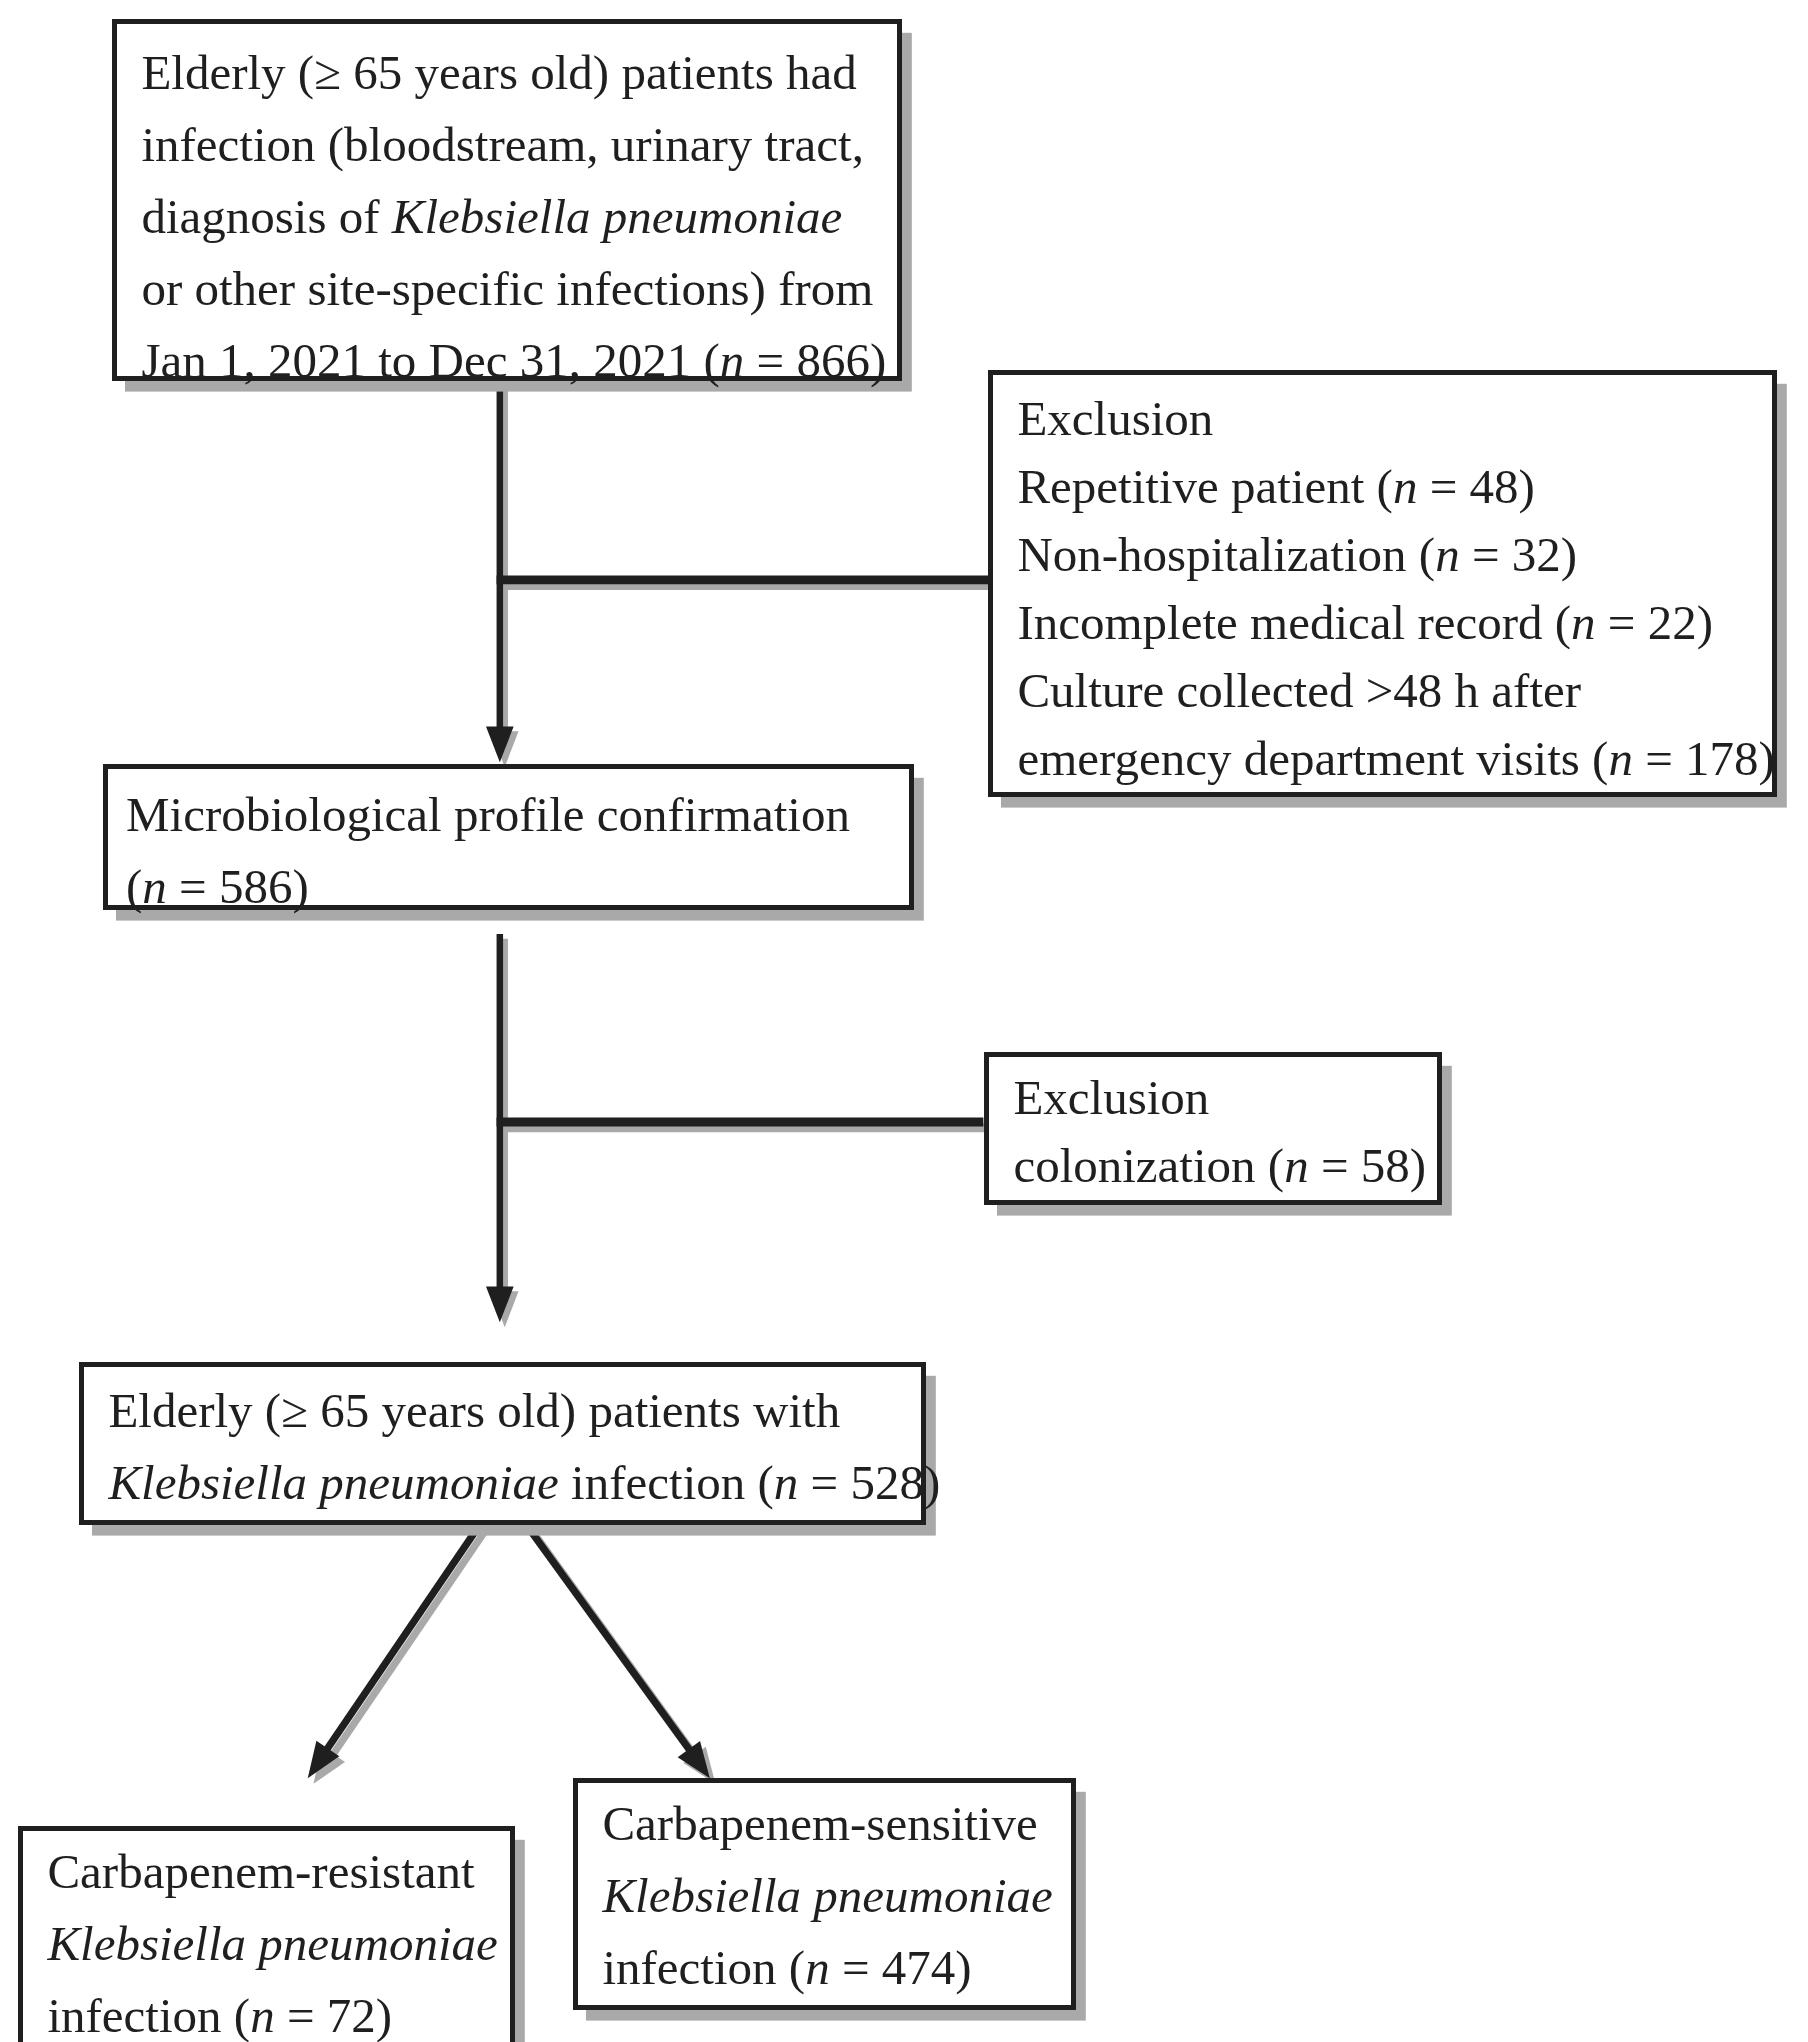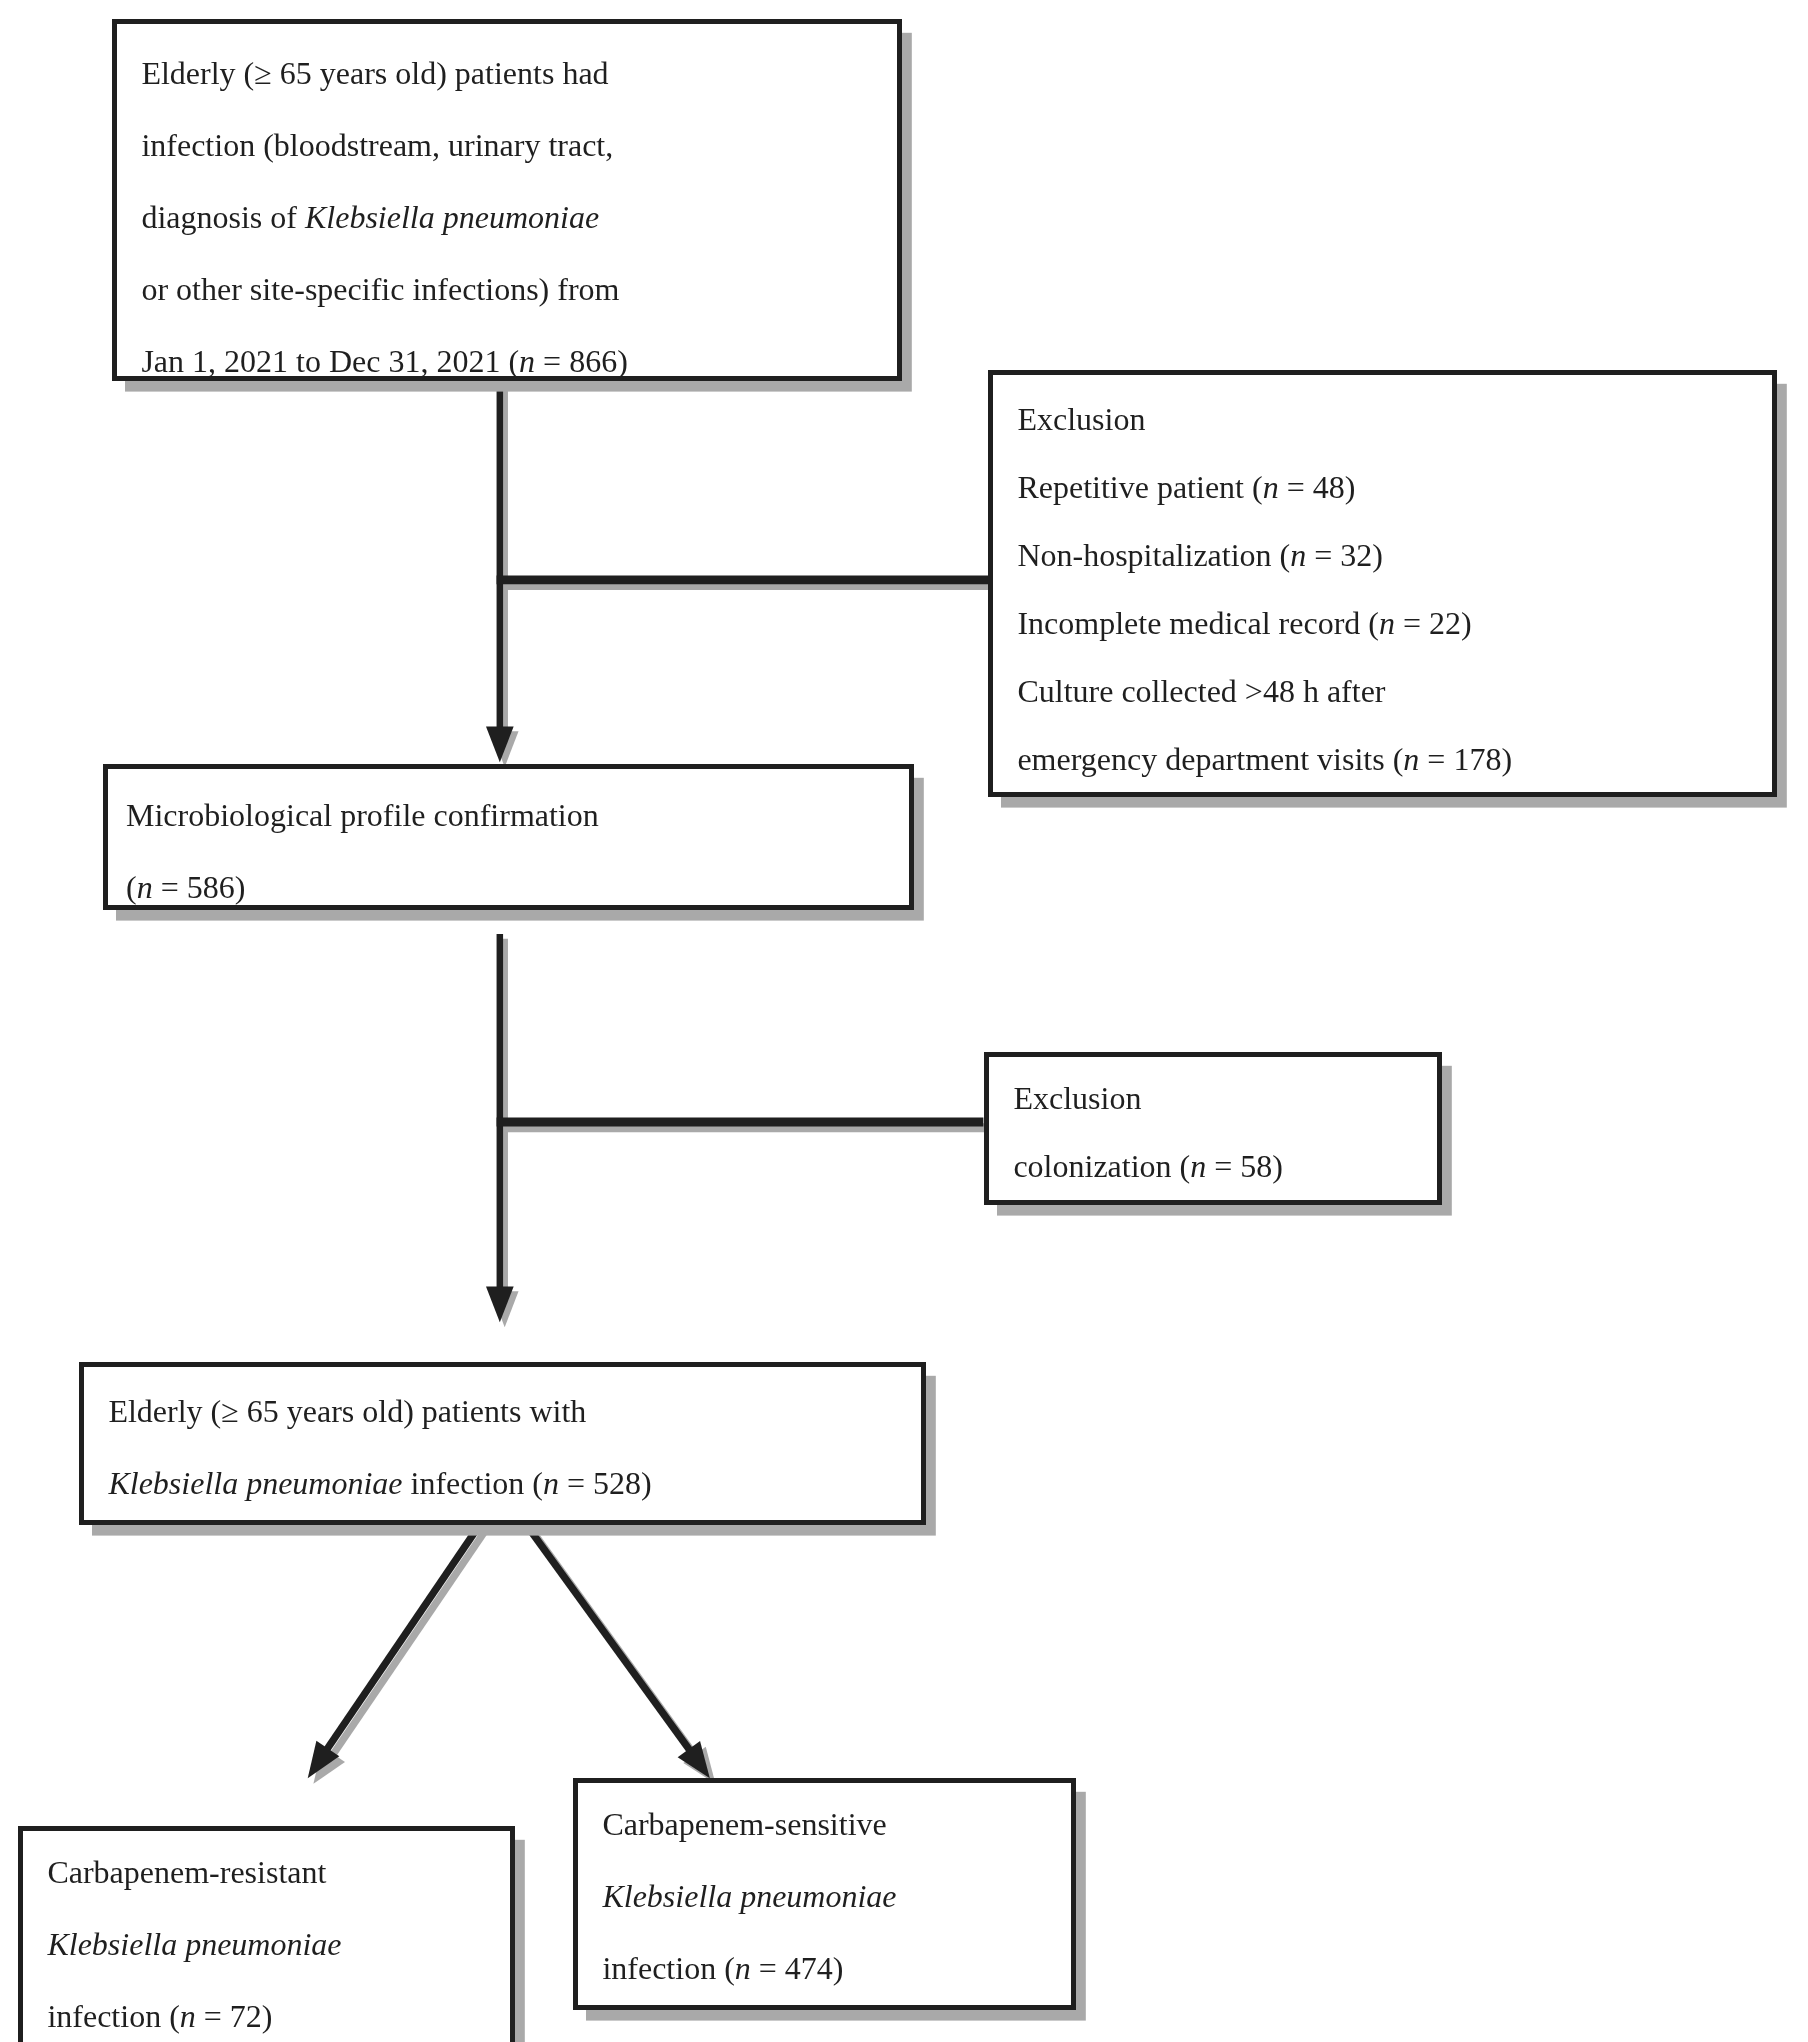--- a/index.html
+++ b/index.html
@@ -23,21 +23,21 @@
   }
   .ln{stroke:var(--border);fill:none;}
   .ln-shadow{stroke:var(--shadow);fill:none;}
   .ah{fill:var(--border);stroke:none;}
   .ah-shadow{fill:var(--shadow);stroke:none;}
   .box{
     position:absolute;
     background:var(--background);
     border:5.7px solid var(--border);
     box-shadow:11.4px 12.2px 0 -1.6px var(--shadow);
-    font-size:32px;
+    font-size:49px;
     color:var(--text);
     box-sizing:border-box;
   }
   .box .line{white-space:nowrap;}
   .it{font-style:italic;}
 </style>
 </head>
 <body>
 
 <div class="figure">

